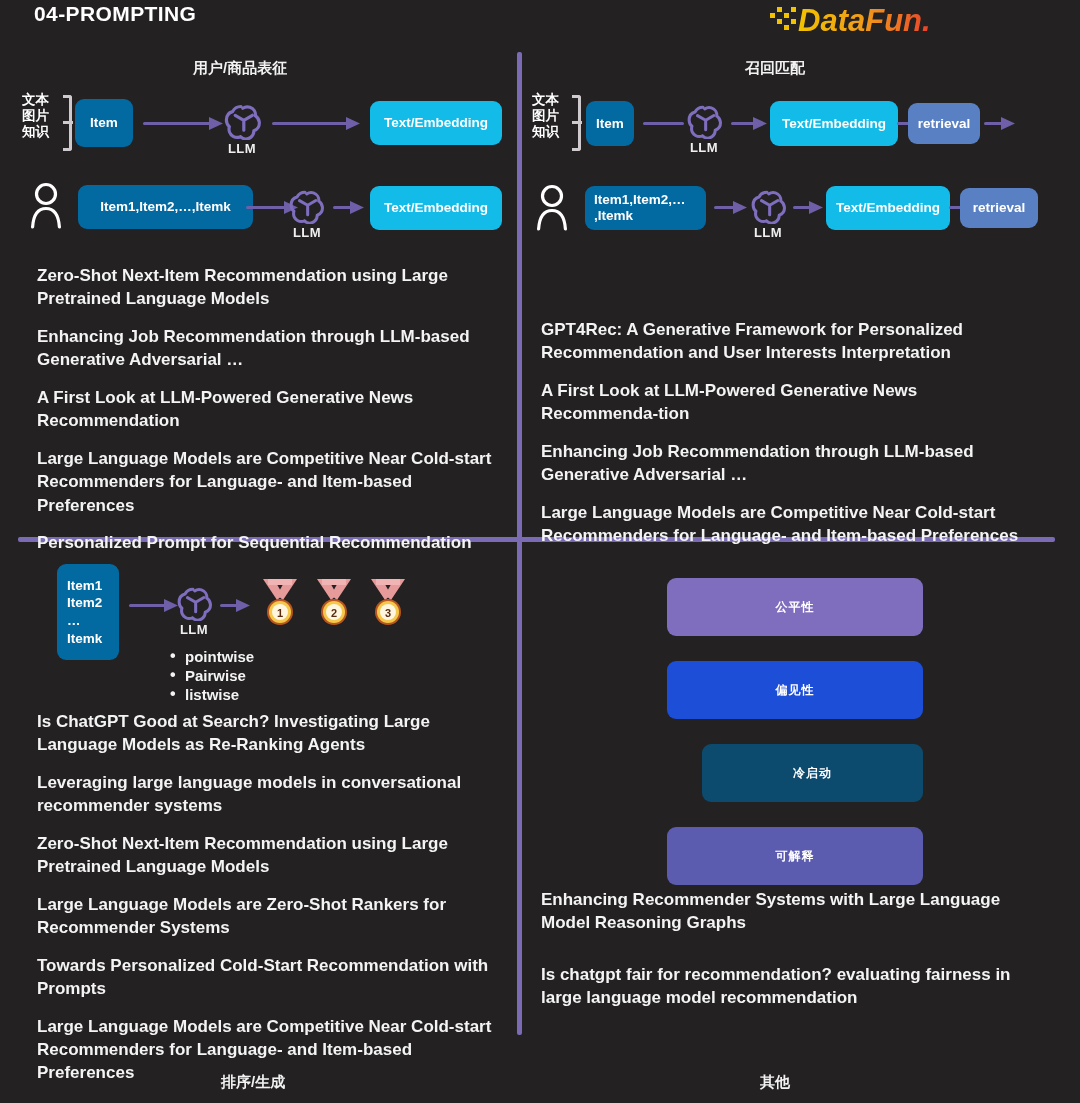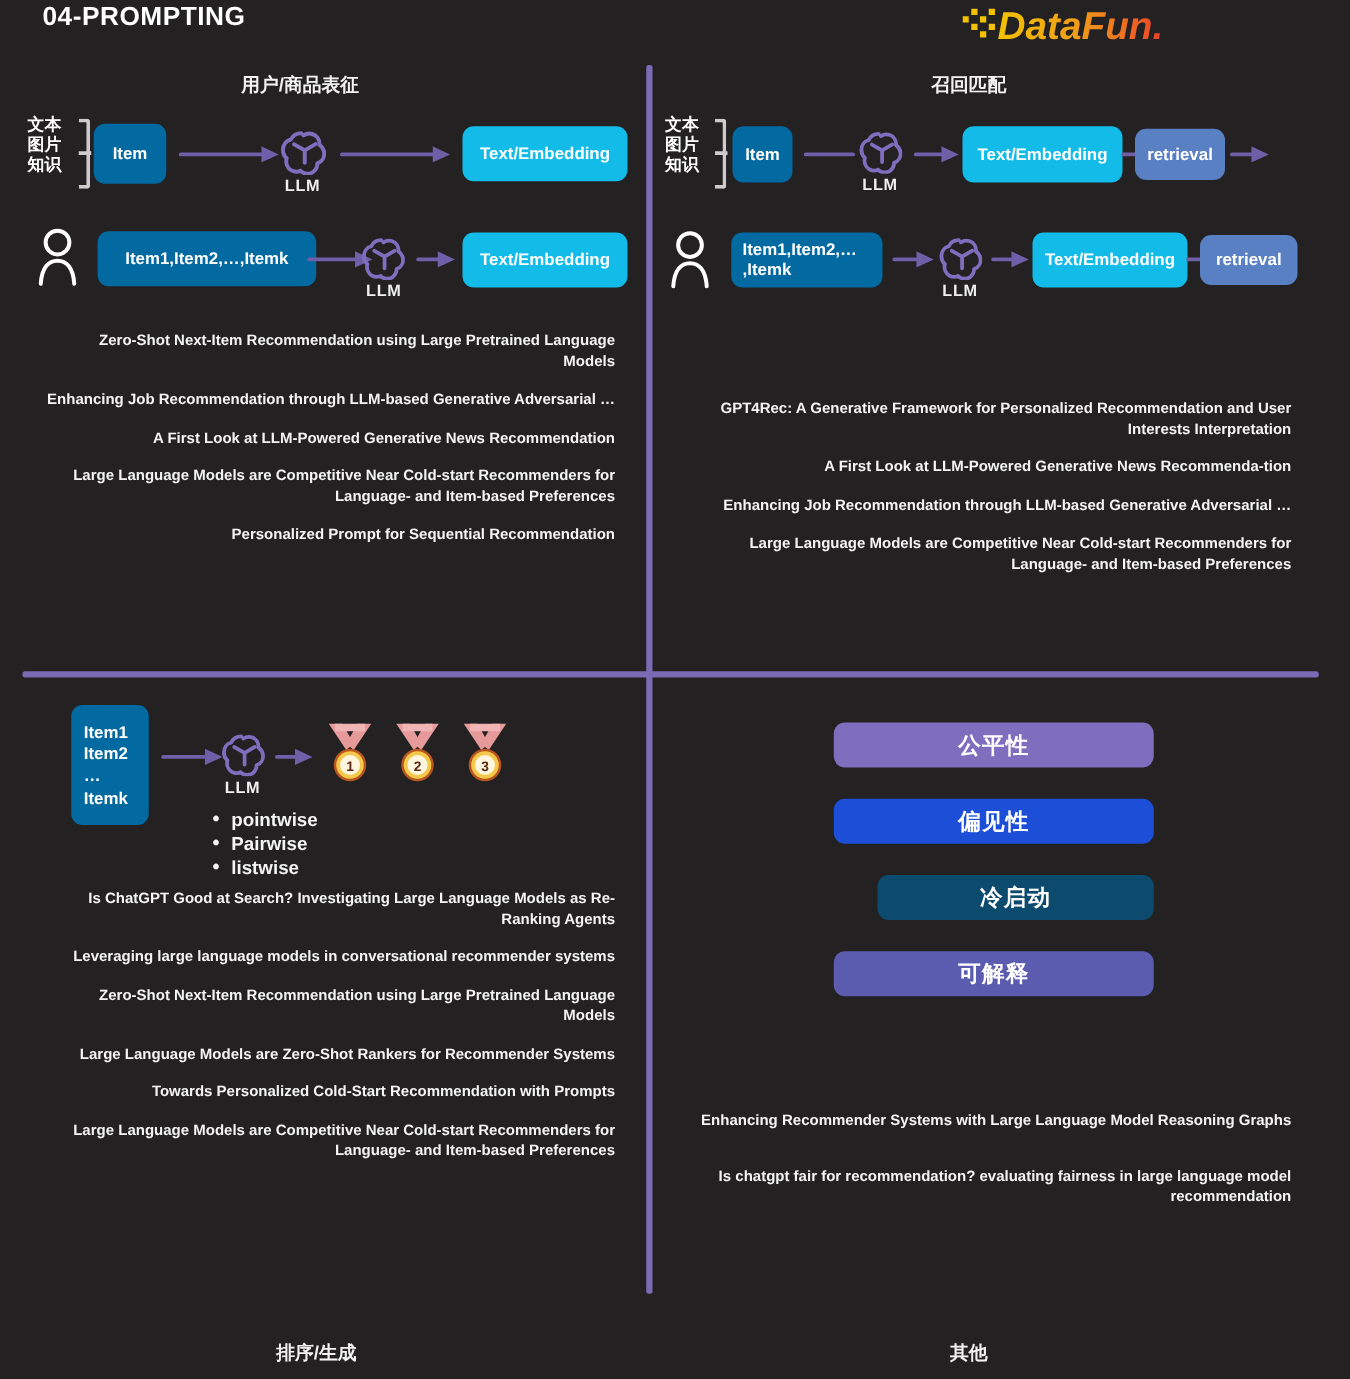--- a/index.html
+++ b/index.html
@@ -79,44 +79,44 @@
   .bracket-tick {
     position: absolute; background: #cfcacd; width: 10px; height: 3px;
   }
 
   
   .person { position: absolute; }
 
   
   .paper-list { position: absolute; }
   .paper {
-    font-size: 12px; font-weight: bold; color: #f4f4f4;
-    line-height: 1.38; margin-bottom: 14px; text-align: right;
+    font-size: 17px; font-weight: bold; color: #f4f4f4;
+    line-height: 1.38; margin-bottom: 14px;
   }
 
   
   .medals { position: absolute; display: flex; gap: 12px; }
 
   
   .bullets {
     position: absolute; font-size: 15px; font-weight: bold;
     color: #f4f4f4; line-height: 1.28; list-style: none;
   }
   .bullets li { position: relative; padding-left: 17px; }
   .bullets li::before {
     content: "\2022"; position: absolute; left: 2px; top: -1px;
     font-size: 16px; color: #f4f4f4;
   }
 
   
   .tags { position: absolute; left: 667px; top: 578px; width: 256px; }
   .tag {
-    height: 36px; border-radius: 9px;
+    height: 58px; border-radius: 9px;
     display: flex; align-items: center; justify-content: center;
-    font-size: 18px; font-weight: bold; color: #ffffff;
+    font-size: 12px; font-weight: bold; color: #ffffff;
     margin-bottom: 25px; letter-spacing: 1px;
   }
 </style>
 </head>
 <body>
 
 <div class="header">
   <div class="slide-title">04-PROMPTING</div>
   <div class="logo">
     <svg width="208" height="32" viewBox="0 0 208 32" aria-hidden="true">

